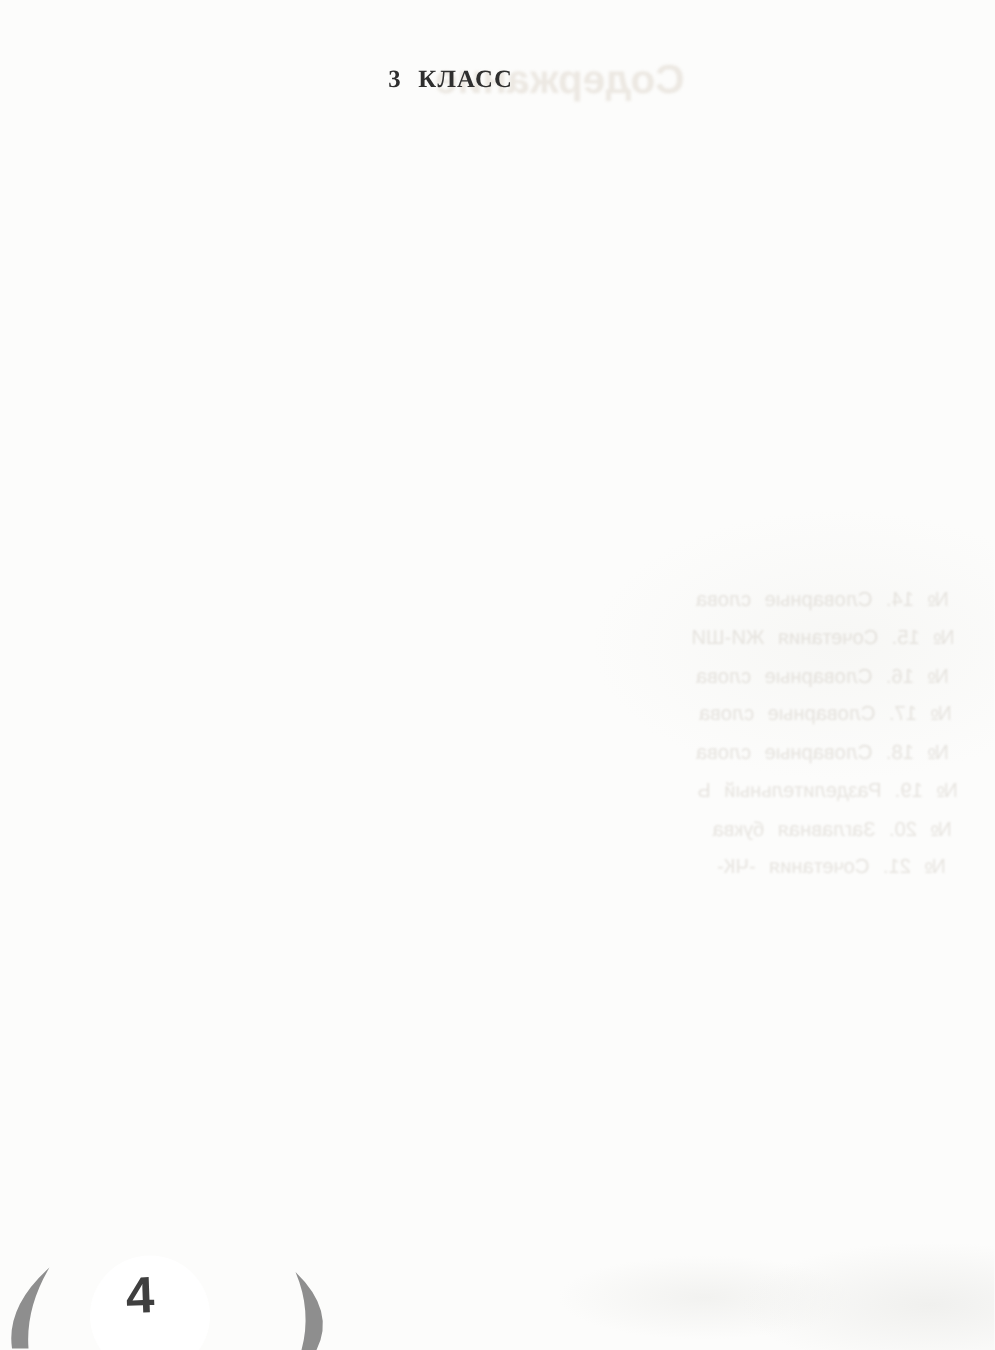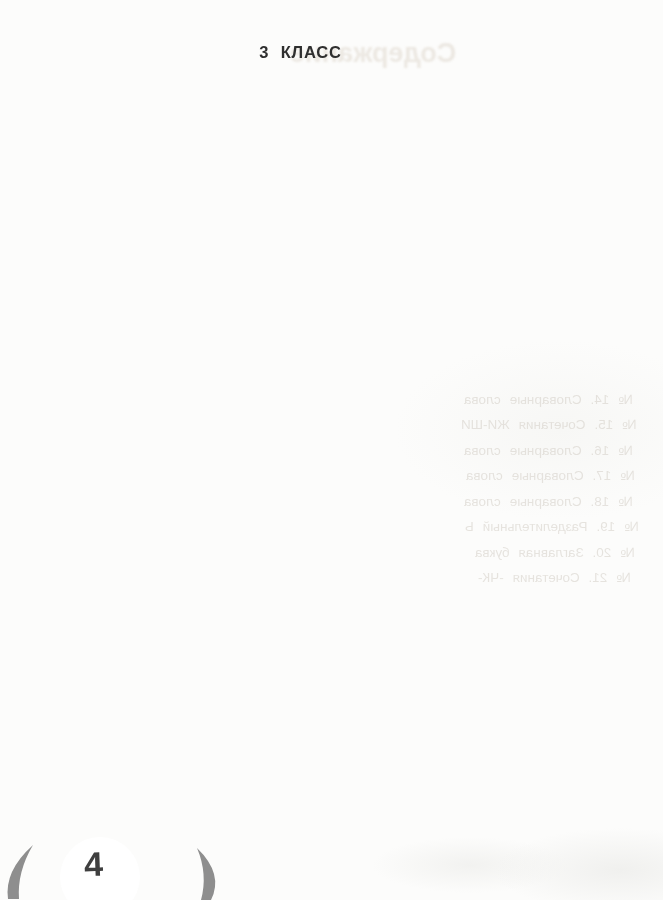--- a/index.html
+++ b/index.html
@@ -51,20 +51,21 @@
   }
   .section-header {
     margin: 17px 66px 11px 0;
     height: 22px;
     text-align: center;
     font-size: 16.5px;
     font-weight: 700;
     letter-spacing: .8px;
     word-spacing: 6px;
     color: #2f2f2f;
+    font-family: Liberation Serif, serif;
   }
   
   .footer-deco { position: absolute; left: 0; top: 833px; width: 240px; height: 67px; pointer-events: none; }
   .book-page-number {
     position: absolute;
     left: 84px; top: 845px;
     font-size: 34px;
     font-weight: 800;
     color: #3f3f3f;
     transform: rotate(-2deg);

